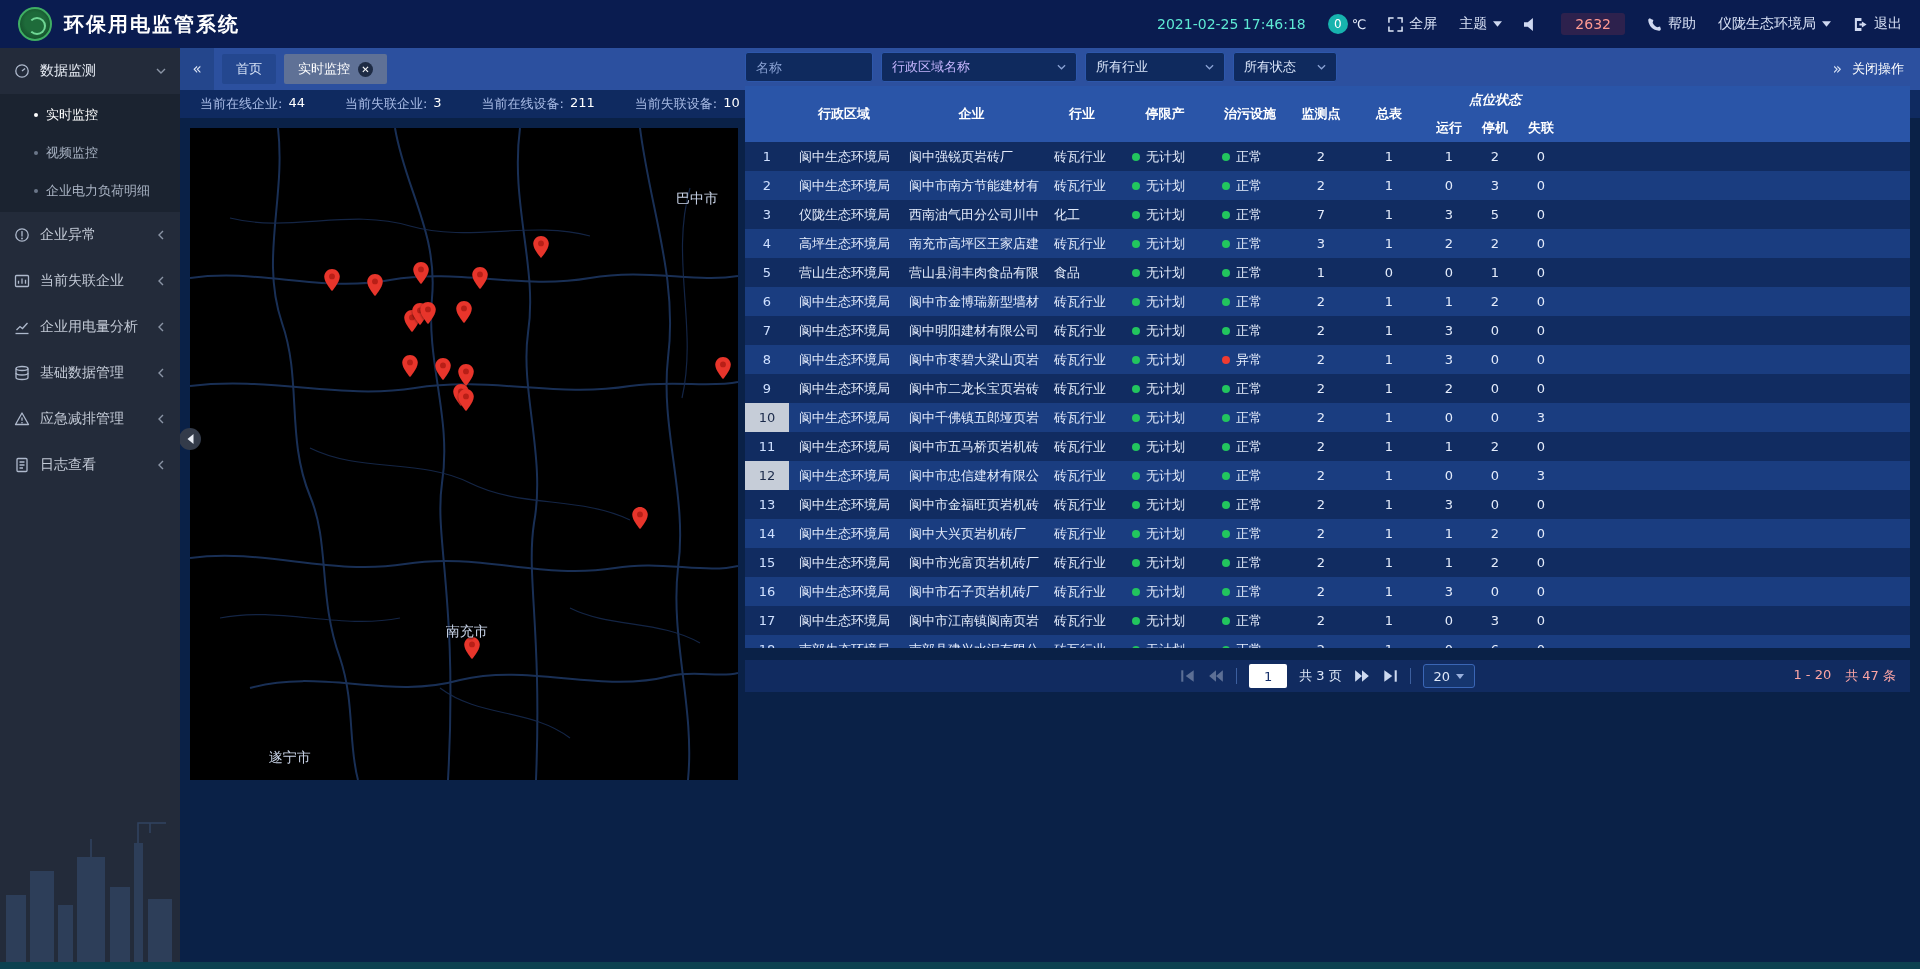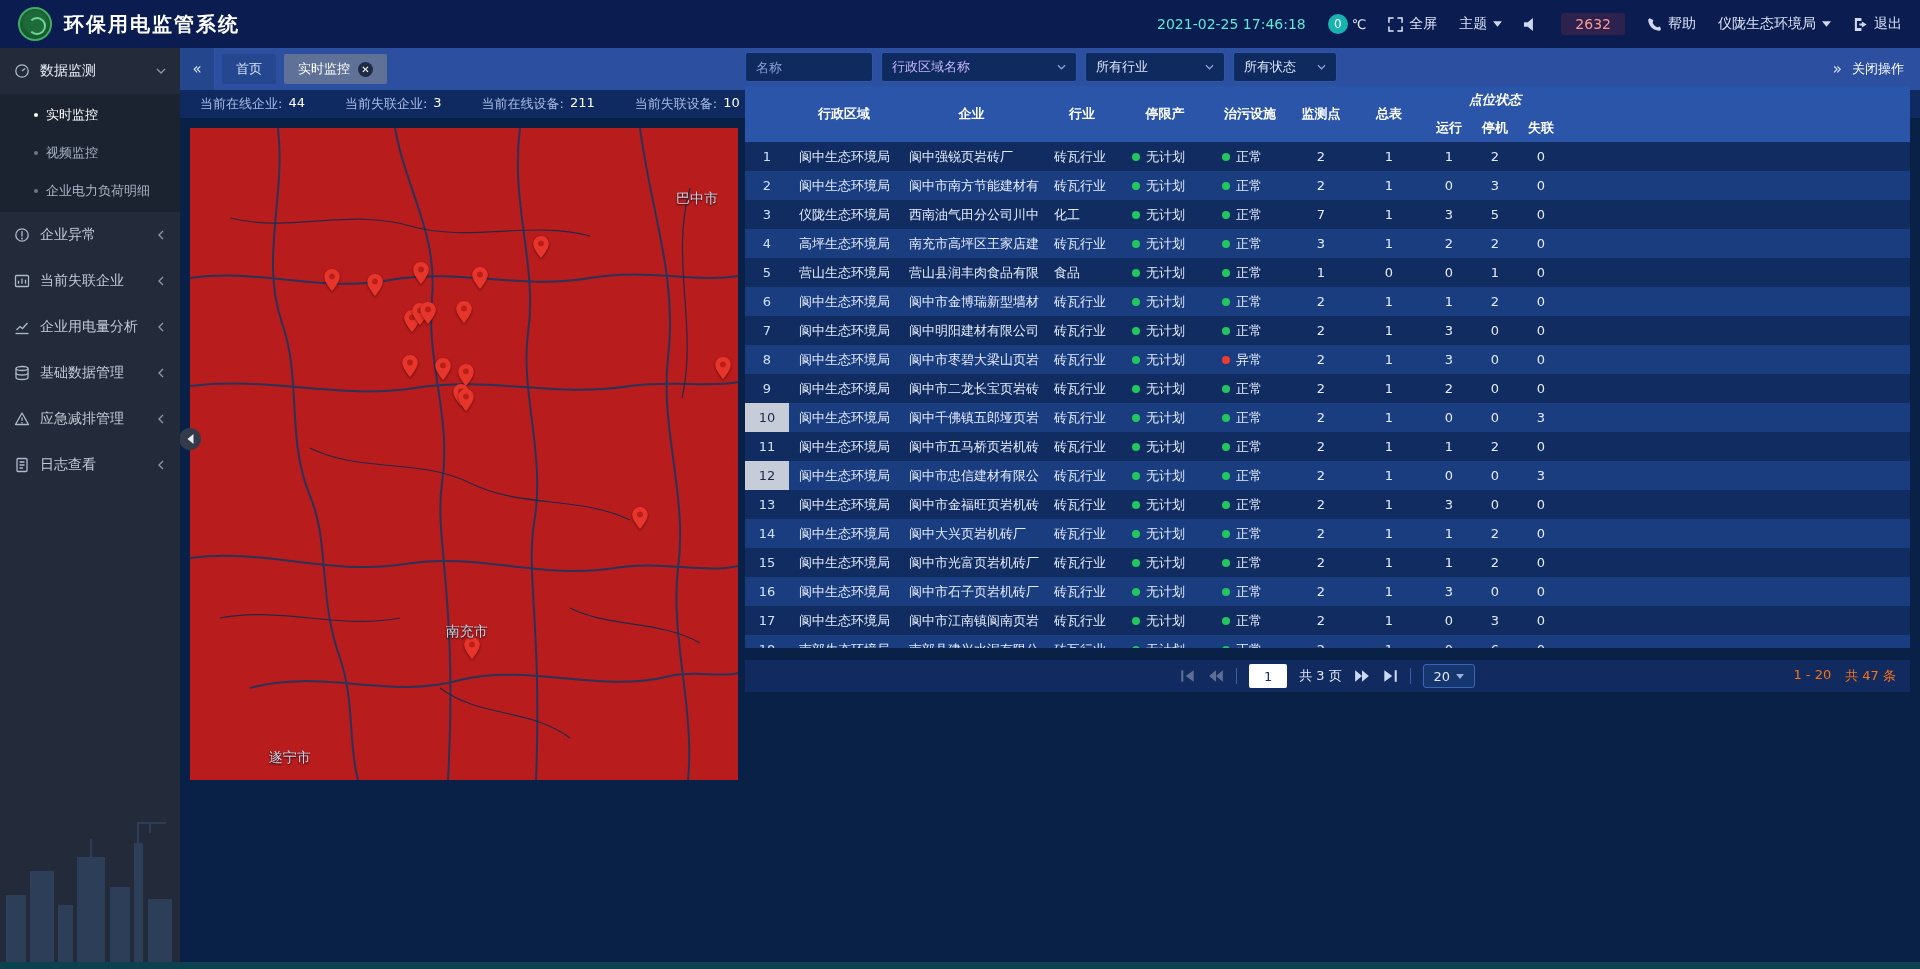--- a/index.html
+++ b/index.html
@@ -59,21 +59,21 @@
   .tabbar-right .arrows { font-size:15px; color:#dfe8f8; cursor:pointer; }
   .close-ops { cursor:pointer; }
 
   .statsbar { position:absolute; left:0; top:42px; right:0; height:28px; background:#0f2a60;
               display:flex; align-items:center; gap:40px; padding-left:20px; font-size:13px; }
   .stat-item { display:flex; align-items:flex-start; gap:6px; }
   .stat-label { color:#a9bce6; }
   .stat-value { color:#ffffff; }
 
   
-  .map-panel { position:absolute; left:10px; top:80px; width:548px; height:652px; background:#b91c1c; overflow:visible; }
+  .map-panel { position:absolute; left:10px; top:80px; width:548px; height:652px; background:#000000; overflow:visible; }
   .map-canvas { position:absolute; inset:0; overflow:hidden; }
   .roads { position:absolute; inset:0; width:100%; height:100%; }
   .pin { position:absolute; width:16px; height:22px; transform:translate(-50%,-100%); cursor:pointer; }
   .pin svg { width:100%; height:100%; filter:drop-shadow(0 1px 1px rgba(0,0,0,.5)); }
   .city { position:absolute; transform:translate(-50%,-50%); color:#c9d4e8; font-size:14px; text-shadow:0 1px 2px #000; white-space:nowrap; }
   .collapse-btn { position:absolute; left:-11px; top:46%; width:22px; height:22px; border-radius:50%; background:#333b4a;
                   color:#e8edf5; display:flex; align-items:center; justify-content:center; cursor:pointer; z-index:5; }
   .collapse-btn svg { width:7px; height:10px; }
 
   
@@ -112,21 +112,21 @@
   .pgbtn { width:16px; height:14px; display:inline-flex; color:#cdd9f0; cursor:pointer; }
   .pgbtn svg { width:100%; height:100%; }
   .pgbtn.disabled { color:#5c6f95; }
   .pgdiv { width:1px; height:16px; background:#3c5f9f; }
   .pginput { width:38px; height:24px; border:none; border-radius:2px; background:#ffffff; color:#16306b; text-align:center;
              font-size:13px; font-family:inherit; outline:none; }
   .pgtotal { color:#dfe8f8; font-size:13px; }
   .pgsize { height:24px; min-width:52px; border:1px solid #3a66b5; border-radius:3px; background:#16366f; color:#dfe8f8;
             font-size:13px; display:flex; align-items:center; justify-content:center; gap:6px; padding:0 8px; cursor:pointer; }
   .pgsize .sel-caret { width:8px; height:5px; display:inline-flex; color:#9ab0dc; }
-  .pgrange { position:absolute; right:14px; color:#f97316; font-size:13px; display:flex; gap:14px; }
+  .pgrange { position:absolute; right:14px; color:#fca5a5; font-size:13px; display:flex; gap:14px; }
 
   .bottom-strip { position:absolute; left:0; right:0; bottom:0; height:7px; background:#0c4150; z-index:40; }
 </style>
 </head>
 <body>
 
 <header class="topbar">
   <div class="brand">
     <span class="logo"></span>
     <span class="app-title">环保用电监管系统</span>

